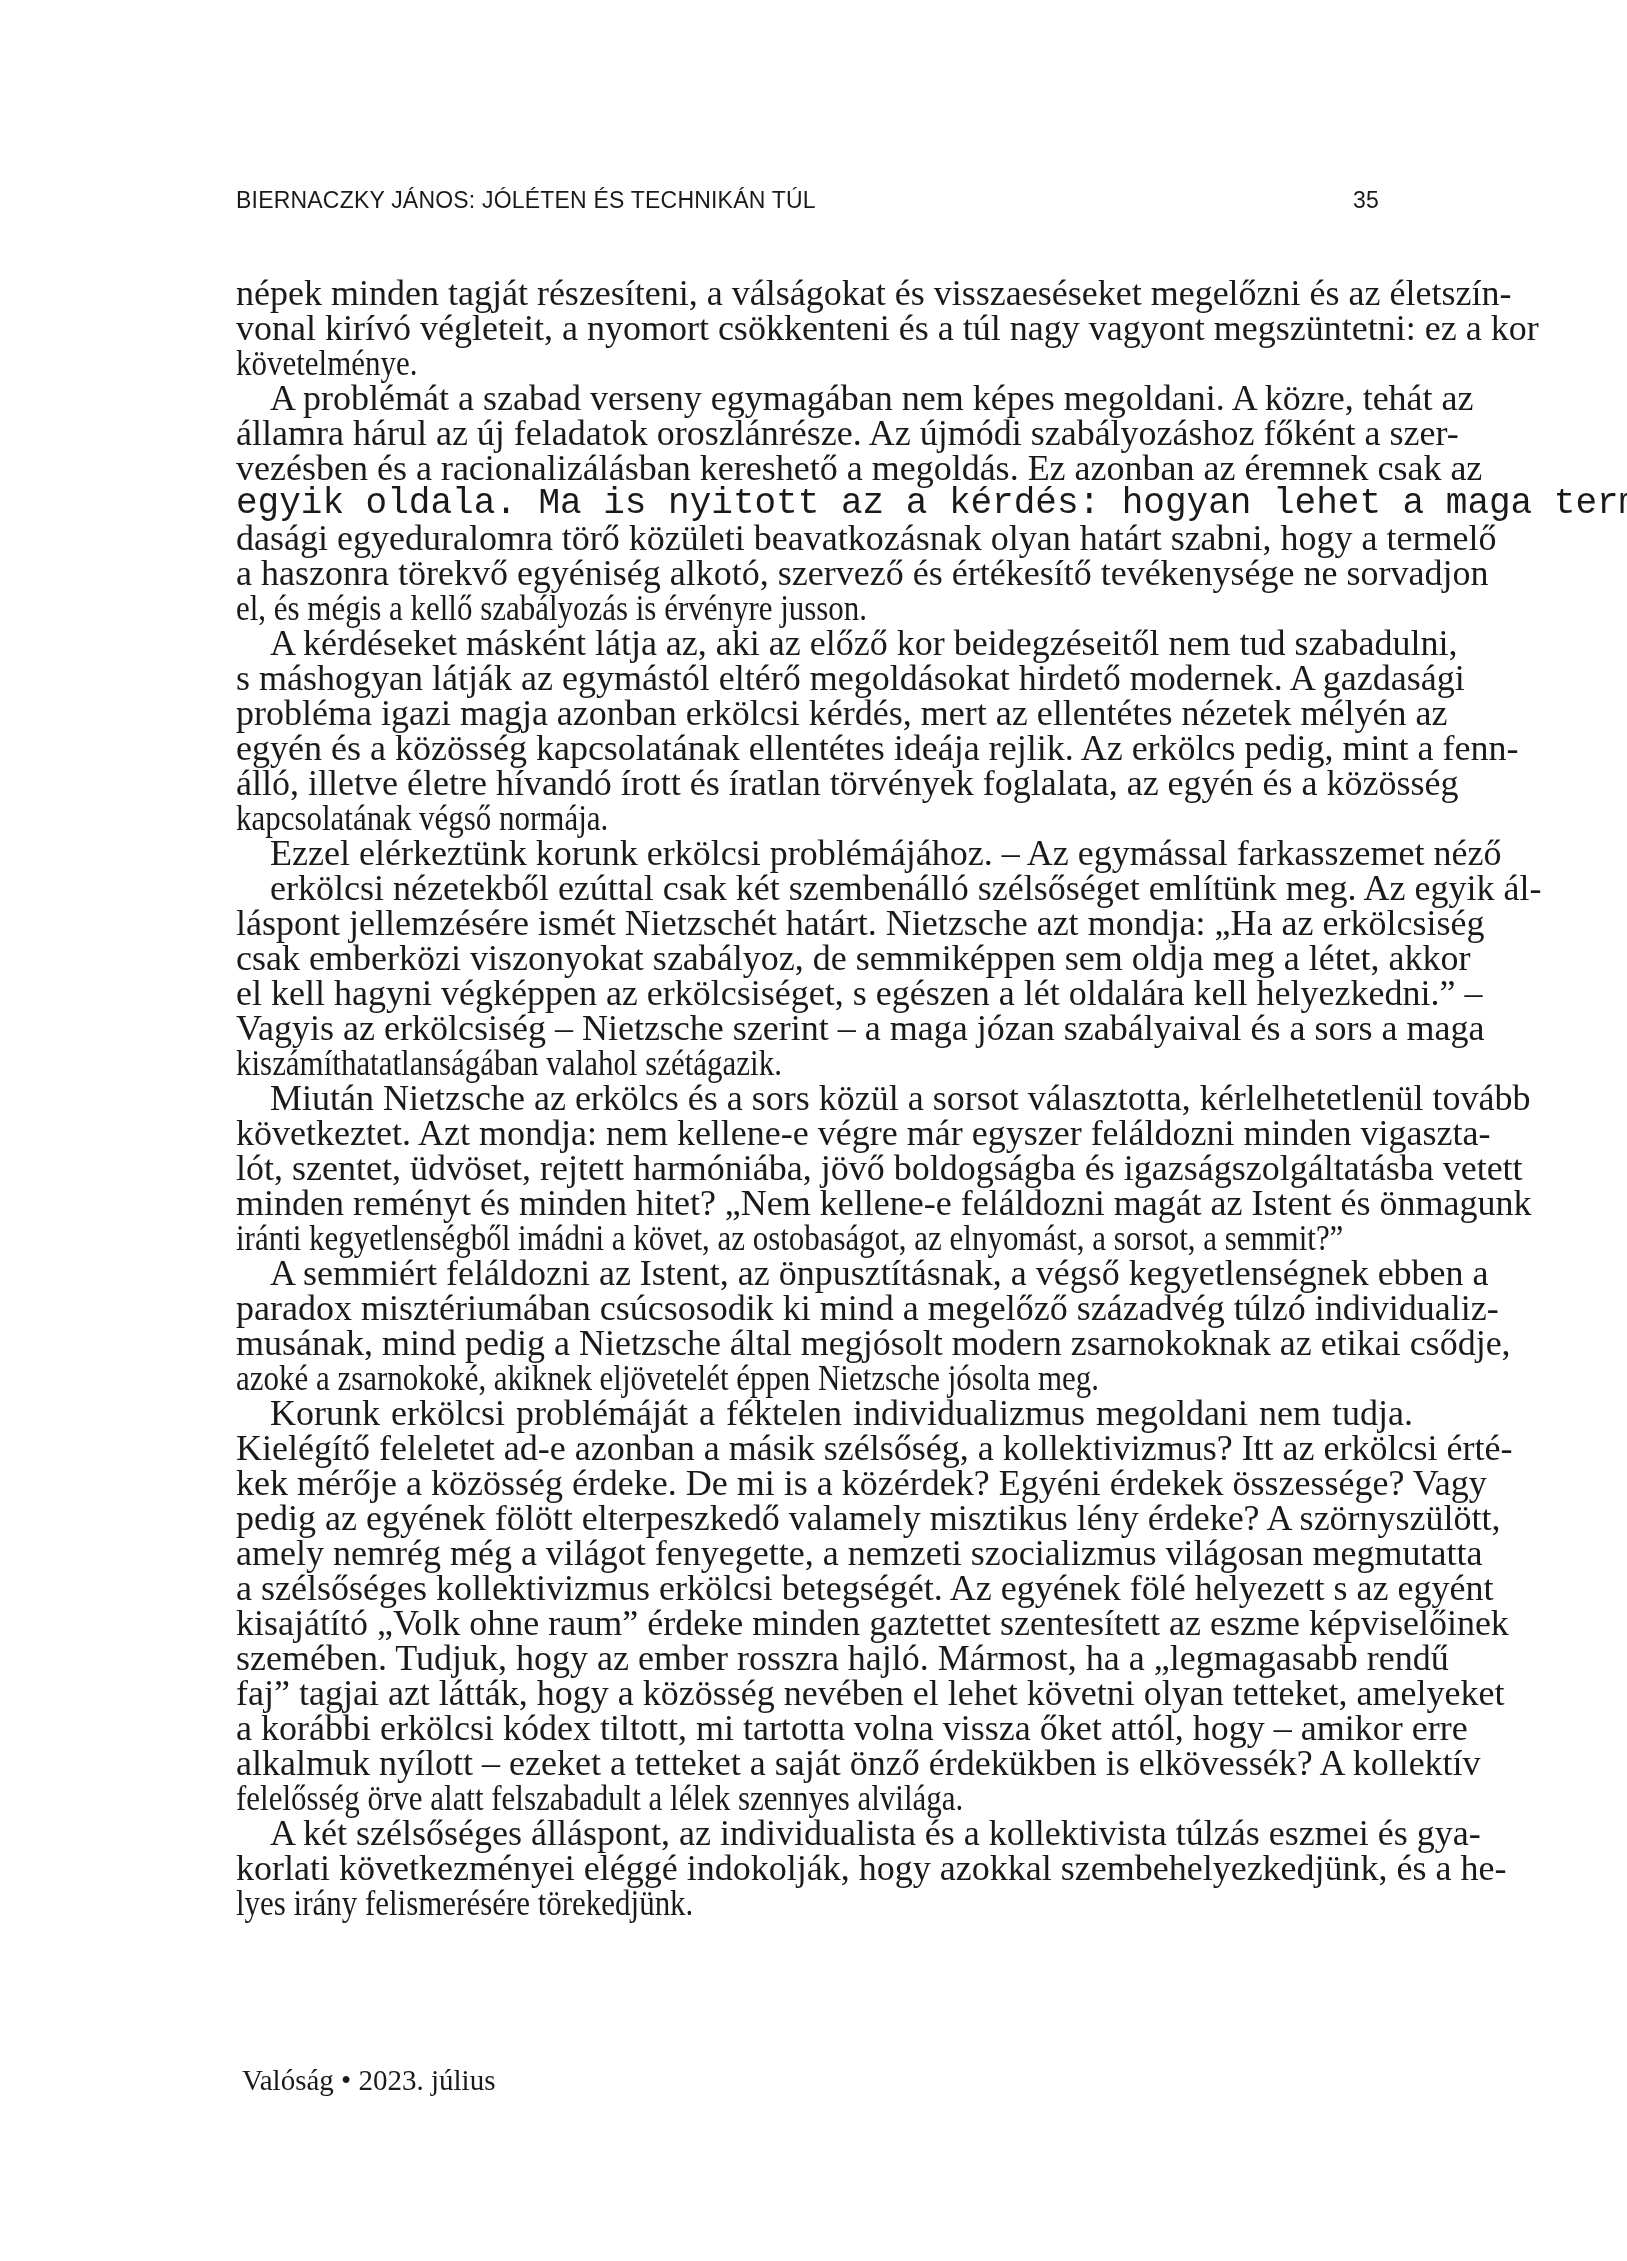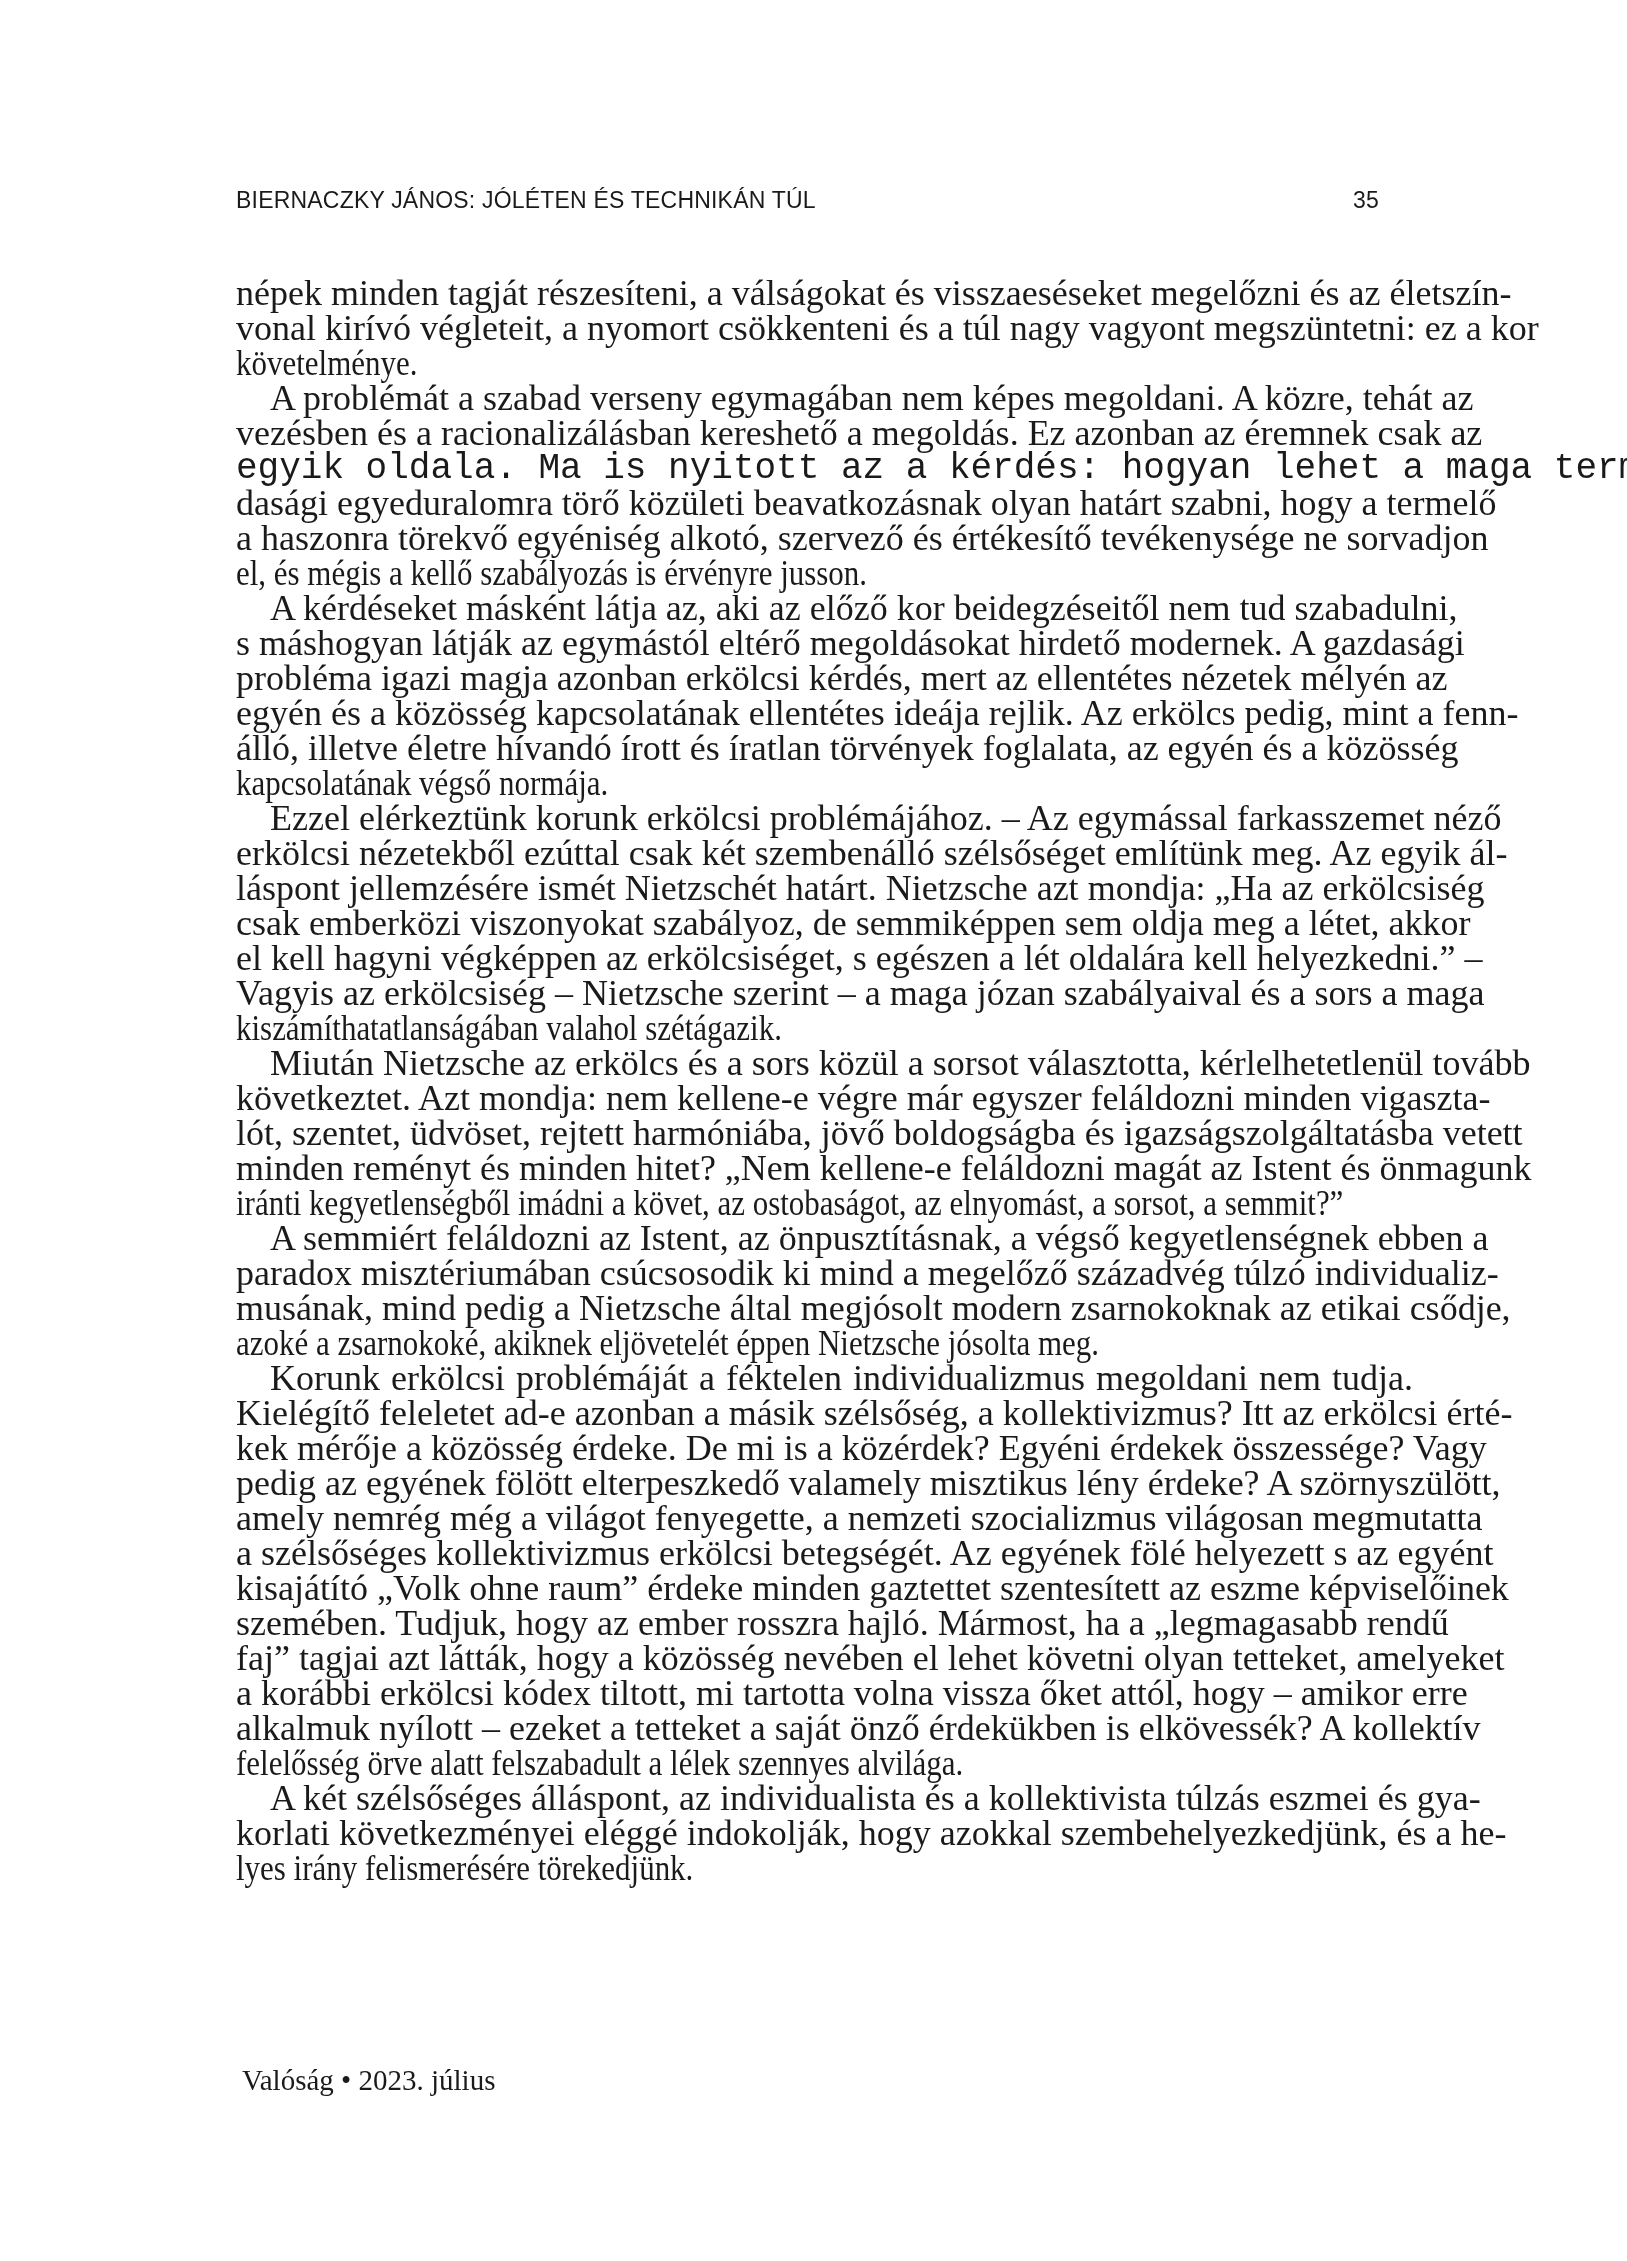--- a/index.html
+++ b/index.html
@@ -33,37 +33,38 @@
 </div>
 
 <div class="body-text" id="body-text">
     <div>
       <div class="line" style="display: block; text-align-last: justify; width: 1143px; transform: scaleX(1);">népek minden tagját részesíteni, a válságokat és visszaeséseket megelőzni és az életszín-</div>
       <div class="line" style="display: block; text-align-last: justify; width: 1143px; transform: scaleX(1);">vonal kirívó végleteit, a nyomort csökkenteni és a túl nagy vagyont megszüntetni: ez a kor</div>
       <div class="line last" style="display: block; text-align-last: left; width: 1329px; transform: scaleX(0.86);">követelménye.</div>
     </div>
     <div>
       <div class="line indent" style="display: block; text-align-last: justify; width: 1143px; transform: scaleX(1);">A problémát a szabad verseny egymagában nem képes megoldani. A közre, tehát az</div>
+      <div class="line" style="display: block; text-align-last: justify; width: 1143px; transform: scaleX(1);">államra hárul az új feladatok oroszlánrésze. Az újmódi szabályozáshoz főként a szer-</div>
       <div class="line" style="display: block; text-align-last: justify; width: 1143px; transform: scaleX(1);">vezésben és a racionalizálásban kereshető a megoldás. Ez azonban az éremnek csak az</div>
       <div class="line" style="display: block; text-align-last: justify; width: 1143px; transform: scaleX(1); font-family: Liberation Mono, monospace;">egyik oldala. Ma is nyitott az a kérdés: hogyan lehet a maga természeténél fogva gaz-</div>
       <div class="line" style="display: block; text-align-last: justify; width: 1143px; transform: scaleX(1);">dasági egyeduralomra törő közületi beavatkozásnak olyan határt szabni, hogy a termelő</div>
       <div class="line" style="display: block; text-align-last: justify; width: 1143px; transform: scaleX(1);">a haszonra törekvő egyéniség alkotó, szervező és értékesítő tevékenysége ne sorvadjon</div>
       <div class="line last" style="display: block; text-align-last: left; width: 1329px; transform: scaleX(0.86);">el, és mégis a kellő szabályozás is érvényre jusson.</div>
     </div>
     <div>
       <div class="line indent" style="display: block; text-align-last: justify; width: 1143px; transform: scaleX(1);">A kérdéseket másként látja az, aki az előző kor beidegzéseitől nem tud szabadulni,</div>
       <div class="line" style="display: block; text-align-last: justify; width: 1143px; transform: scaleX(1);">s máshogyan látják az egymástól eltérő megoldásokat hirdető modernek. A gazdasági</div>
       <div class="line" style="display: block; text-align-last: justify; width: 1143px; transform: scaleX(1);">probléma igazi magja azonban erkölcsi kérdés, mert az ellentétes nézetek mélyén az</div>
       <div class="line" style="display: block; text-align-last: justify; width: 1143px; transform: scaleX(1);">egyén és a közösség kapcsolatának ellentétes ideája rejlik. Az erkölcs pedig, mint a fenn-</div>
       <div class="line" style="display: block; text-align-last: justify; width: 1143px; transform: scaleX(1);">álló, illetve életre hívandó írott és íratlan törvények foglalata, az egyén és a közösség</div>
       <div class="line last" style="display: block; text-align-last: left; width: 1329px; transform: scaleX(0.86);">kapcsolatának végső normája.</div>
     </div>
     <div>
       <div class="line indent" style="display: block; text-align-last: justify; width: 1143px; transform: scaleX(1);">Ezzel elérkeztünk korunk erkölcsi problémájához. – Az egymással farkasszemet néző</div>
-      <div class="line" style="display: block; text-align-last: justify; width: 1143px; transform: scaleX(1);">erkölcsi nézetekből ezúttal csak két szembenálló szélsőséget említünk meg. Az egyik ál-</div>
+      <div class="line" style="display: block; text-align-last: justify; width: 1143px; transform: scaleX(1); margin-left: 34px;">erkölcsi nézetekből ezúttal csak két szembenálló szélsőséget említünk meg. Az egyik ál-</div>
       <div class="line" style="display: block; text-align-last: justify; width: 1143px; transform: scaleX(1);">láspont jellemzésére ismét Nietzschét határt. Nietzsche azt mondja: „Ha az erkölcsiség</div>
       <div class="line" style="display: block; text-align-last: justify; width: 1143px; transform: scaleX(1);">csak emberközi viszonyokat szabályoz, de semmiképpen sem oldja meg a létet, akkor</div>
       <div class="line" style="display: block; text-align-last: justify; width: 1143px; transform: scaleX(1);">el kell hagyni végképpen az erkölcsiséget, s egészen a lét oldalára kell helyezkedni.” –</div>
       <div class="line" style="display: block; text-align-last: justify; width: 1143px; transform: scaleX(1);">Vagyis az erkölcsiség – Nietzsche szerint – a maga józan szabályaival és a sors a maga</div>
       <div class="line last" style="display: block; text-align-last: left; width: 1329px; transform: scaleX(0.86);">kiszámíthatatlanságában valahol szétágazik.</div>
     </div>
     <div>
       <div class="line indent" style="display: block; text-align-last: justify; width: 1143px; transform: scaleX(1);">Miután Nietzsche az erkölcs és a sors közül a sorsot választotta, kérlelhetetlenül tovább</div>
       <div class="line" style="display: block; text-align-last: justify; width: 1143px; transform: scaleX(1);">következtet. Azt mondja: nem kellene-e végre már egyszer feláldozni minden vigaszta-</div>
       <div class="line" style="display: block; text-align-last: justify; width: 1143px; transform: scaleX(1);">lót, szentet, üdvöset, rejtett harmóniába, jövő boldogságba és igazságszolgáltatásba vetett</div>

